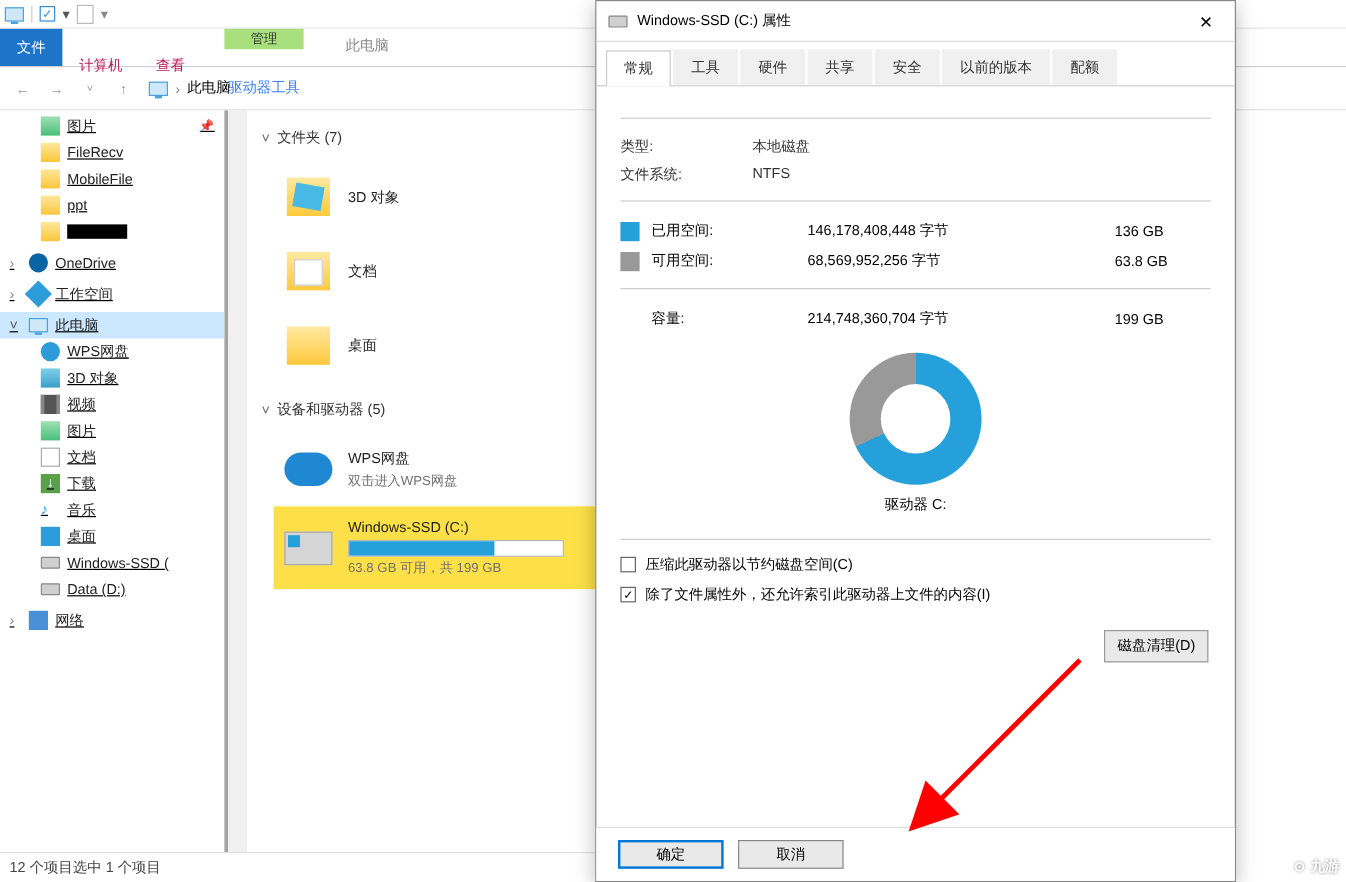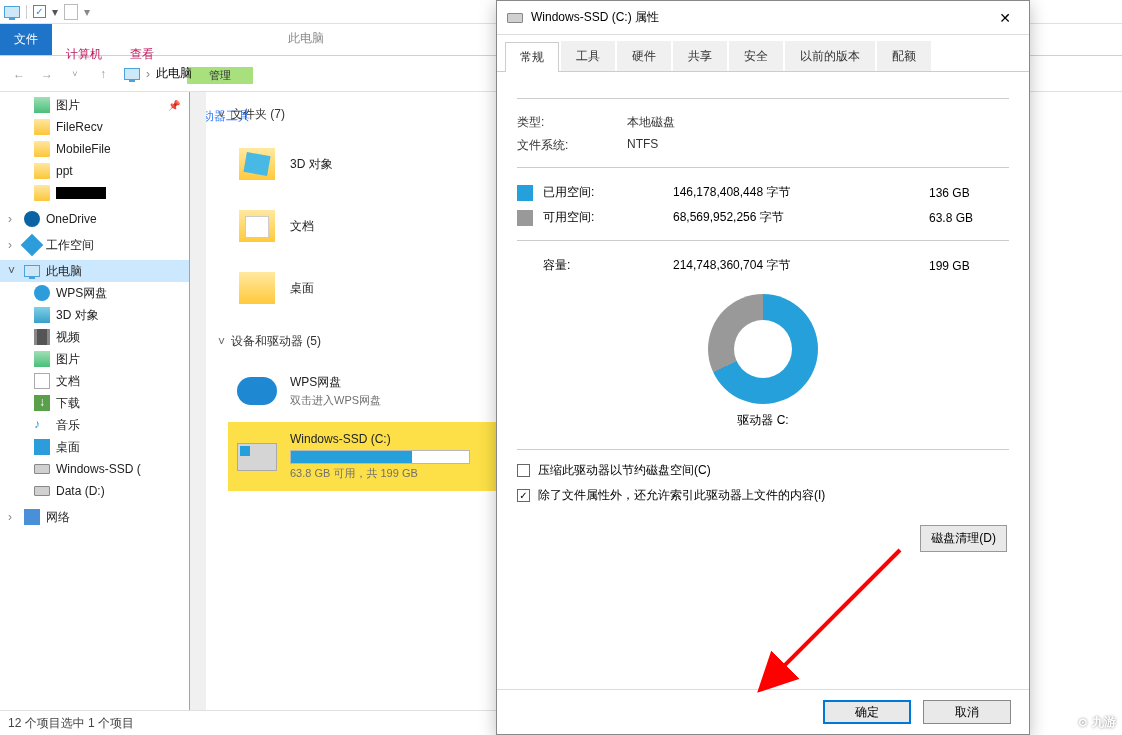--- a/index.html
+++ b/index.html
@@ -6,33 +6,33 @@
 body { background: #fff; width: 1122px; height: 735px; position: relative; overflow: hidden; }
 
 
 .qat { display: flex; align-items: center; height: 24px; background: #fff; border-bottom: 1px solid #e0e0e0; padding: 0 4px; gap: 6px; }
 
 
 .ribbon { display: flex; align-items: stretch; height: 32px; background: #fff; border-bottom: 1px solid #d0d0d0; }
 .ribbon .file-tab { background: #1e74c8; color: #fff; padding: 6px 14px; display: flex; align-items: center; }
 .ribbon .tab { padding: 6px 14px; display: flex; align-items: center; color: #be185d; margin-top: 24px; }
 .ribbon .manage-group { margin-left: 14px; display: flex; flex-direction: column; align-items: center; }
-.ribbon .manage-label { background: #a7e07d; padding: 1px 22px; font-size: 11px; color: #333; margin-top: 43px; }
+.ribbon .manage-label { background: #a7e07d; padding: 1px 22px; font-size: 11px; color: #333; }
 .ribbon .manage-tab { padding: 4px 8px; color: #3b82f6; margin-top: 20px; }
 .ribbon .thispc-label { margin-left: 20px; color: #888; padding: 6px 10px; }
 
 
 .addr-row { display: flex; align-items: center; height: 36px; padding: 4px 8px; gap: 6px; border-bottom: 1px solid #e0e0e0; }
 .nav-arrow { width: 22px; height: 22px; display: flex; align-items: center; justify-content: center; color: #999; }
 .addr-bar { flex: 1; display: flex; align-items: center; gap: 6px; padding: 2px 4px; height: 26px; }
 .addr-bar .sep { color: #888; }
 
 
 .body { display: flex; height: calc(735px - 24px - 32px - 36px - 18px); }
-.sidebar { width: 190px; border-right: 1px solid #a3a3a3; overflow-y: auto; padding: 2px 0; }
+.sidebar { width: 190px; border-right: 3px solid #a3a3a3; overflow-y: auto; padding: 2px 0; text-decoration: underline; }
 .side-item { display: flex; align-items: center; gap: 6px; padding: 3px 8px 3px 18px; color: #222; height: 22px; }
 .side-item.level2 { padding-left: 34px; }
 .side-item.selected { background: #cce8ff; }
 .side-item .pin { margin-left: auto; color: #888; font-size: 10px; }
 .side-item.cat { padding-left: 8px; margin-top: 4px; }
 
 .content { flex: 1; padding: 8px 12px; overflow: auto; position: relative; }
 .scroll-edge { width: 16px; background: #f0f0f0; }
 .group-head { display: flex; align-items: center; gap: 6px; color: #333; margin: 6px 0 10px 0; }
 .group-head .chev { color: #666; }
@@ -68,21 +68,21 @@
 .space-row .label { width: 80px; }
 .space-row .bytes { flex: 1; text-align: left; padding-left: 40px; }
 .space-row .gb { width: 80px; text-align: left; }
 .donut-wrap { display: flex; align-items: center; margin: 16px 0 8px 0; }
 .donut { width: 110px; height: 110px; border-radius: 50%; background: conic-gradient(#26a0da 0deg 245deg, #999 245deg 360deg); position: relative; margin: 0 auto; }
 .donut::after { content: ""; position: absolute; inset: 26px; border-radius: 50%; background: #fff; }
 .drive-label-under { text-align: center; margin-top: 6px; }
 .cleanup-btn { position: absolute; right: 22px; top: 492px; padding: 4px 10px; border: 1px solid #999; background: #e9e9e9; margin-top: 32px; }
 .check-row { display: flex; align-items: center; gap: 8px; margin-top: 8px; }
 .check-row .box { width: 13px; height: 13px; border: 1px solid #666; display: flex; align-items: center; justify-content: center; font-size: 10px; }
-.dlg-buttons { display: flex; gap: 12px; justify-content: flex-end; padding: 10px 18px; border-top: 1px solid #ddd; position: absolute; bottom: 0; left: 0; right: 0; background: #fff; }
+.dlg-buttons { display: flex; gap: 12px; padding: 10px 18px; border-top: 1px solid #ddd; position: absolute; bottom: 0; left: 0; right: 0; background: #fff; }
 .dlg-btn { width: 88px; height: 24px; border: 1px solid #888; background: #e9e9e9; display: flex; align-items: center; justify-content: center; }
 .dlg-btn.primary { border: 2px solid #0078d7; }
 
 
 .arrow-line { position: absolute; pointer-events: none; }
 
 
 .ficon { width: 16px; height: 16px; display: inline-block; }
 .folder-yellow { background: linear-gradient(#ffe79e, #fcc63c); border-radius: 1px; }
 .monitor-ic { width: 16px; height: 12px; border: 1px solid #4aa3df; background: #cfe8f7; position: relative; }

